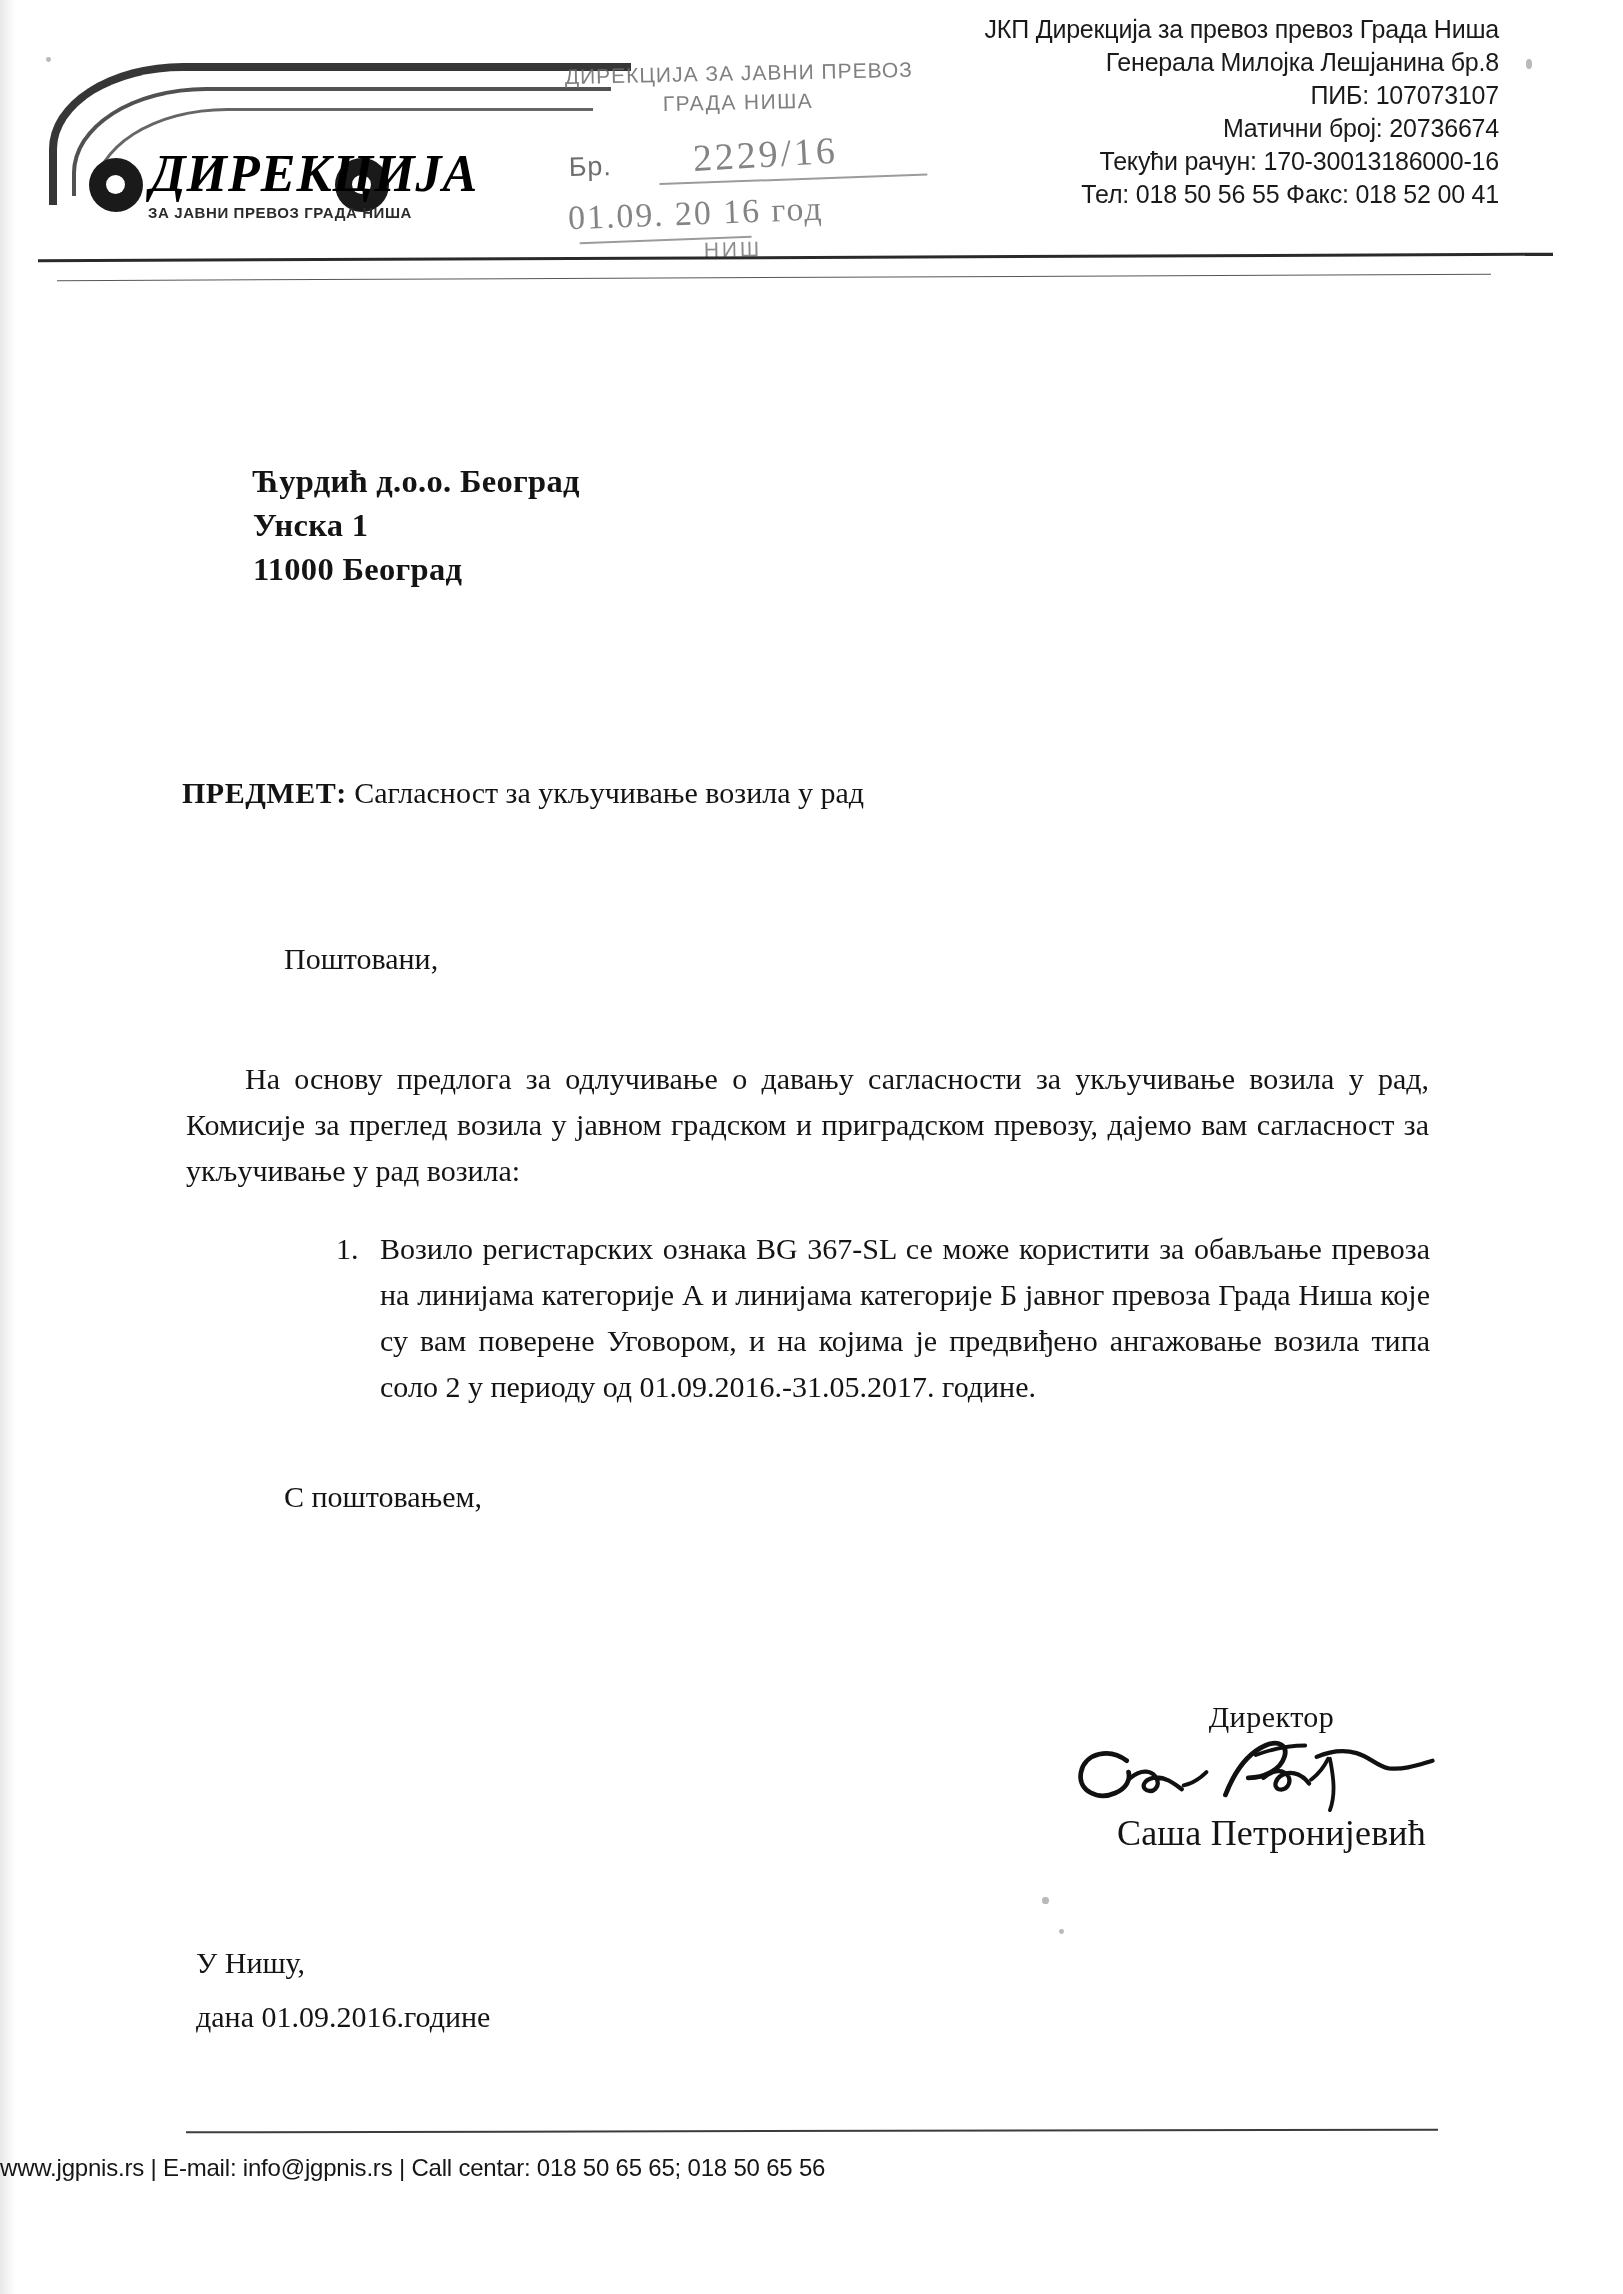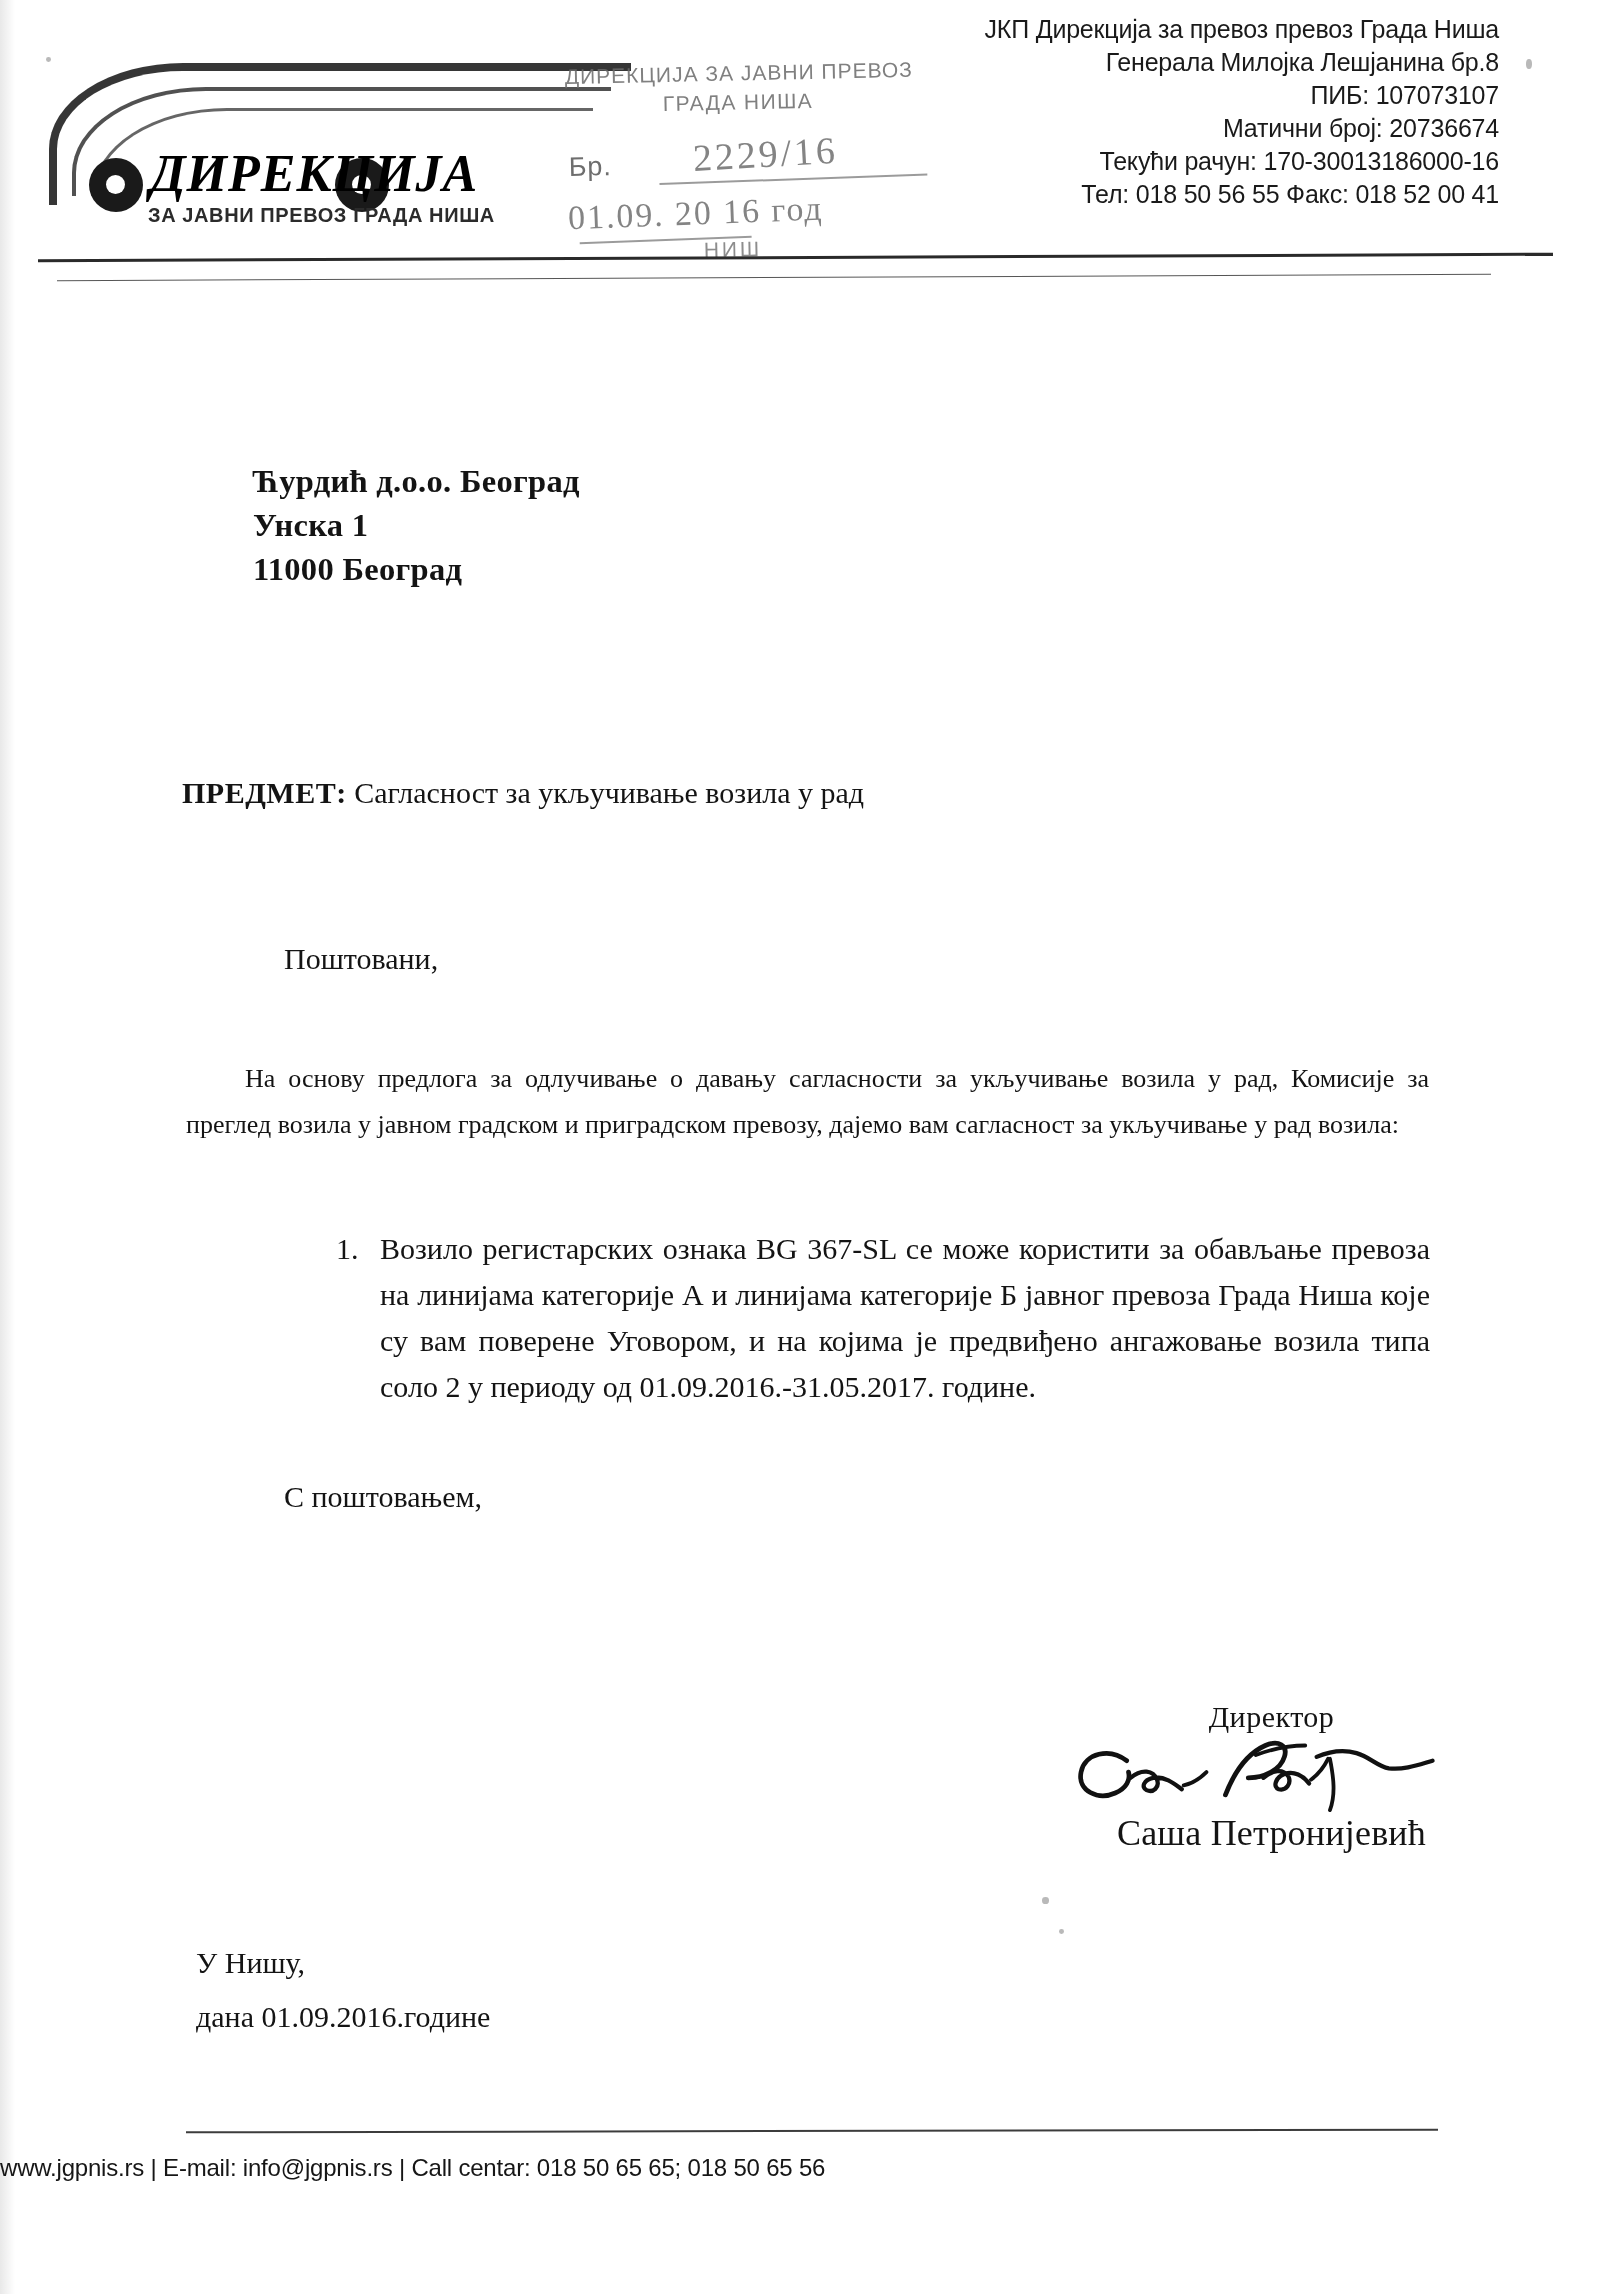--- a/index.html
+++ b/index.html
@@ -69,21 +69,21 @@
     letter-spacing: 1px;
     color: #000000;
     white-space: nowrap;
   }
   .logo-sub {
     position: absolute;
     left: 105px;
     top: 151px;
     font-family: "Liberation Sans", sans-serif;
     font-weight: bold;
-    font-size: 20px;
+    font-size: 15px;
     letter-spacing: 0.6px;
     color: #2b2b2b;
     white-space: nowrap;
   }
   .wheel {
     position: absolute;
     border-radius: 50%;
     background: #1a1a1a;
   }
   .wheel .hub {
@@ -195,21 +195,21 @@
     left: 284px;
     top: 942px;
     font-size: 30px;
   }
 
   .para {
     position: absolute;
     left: 186px;
     top: 1056px;
     width: 1243px;
-    font-size: 26px;
+    font-size: 30px;
     line-height: 46px;
     text-align: justify;
     text-indent: 59px;
   }
 
   .list {
     position: absolute;
     left: 336px;
     top: 1226px;
     width: 1094px;

